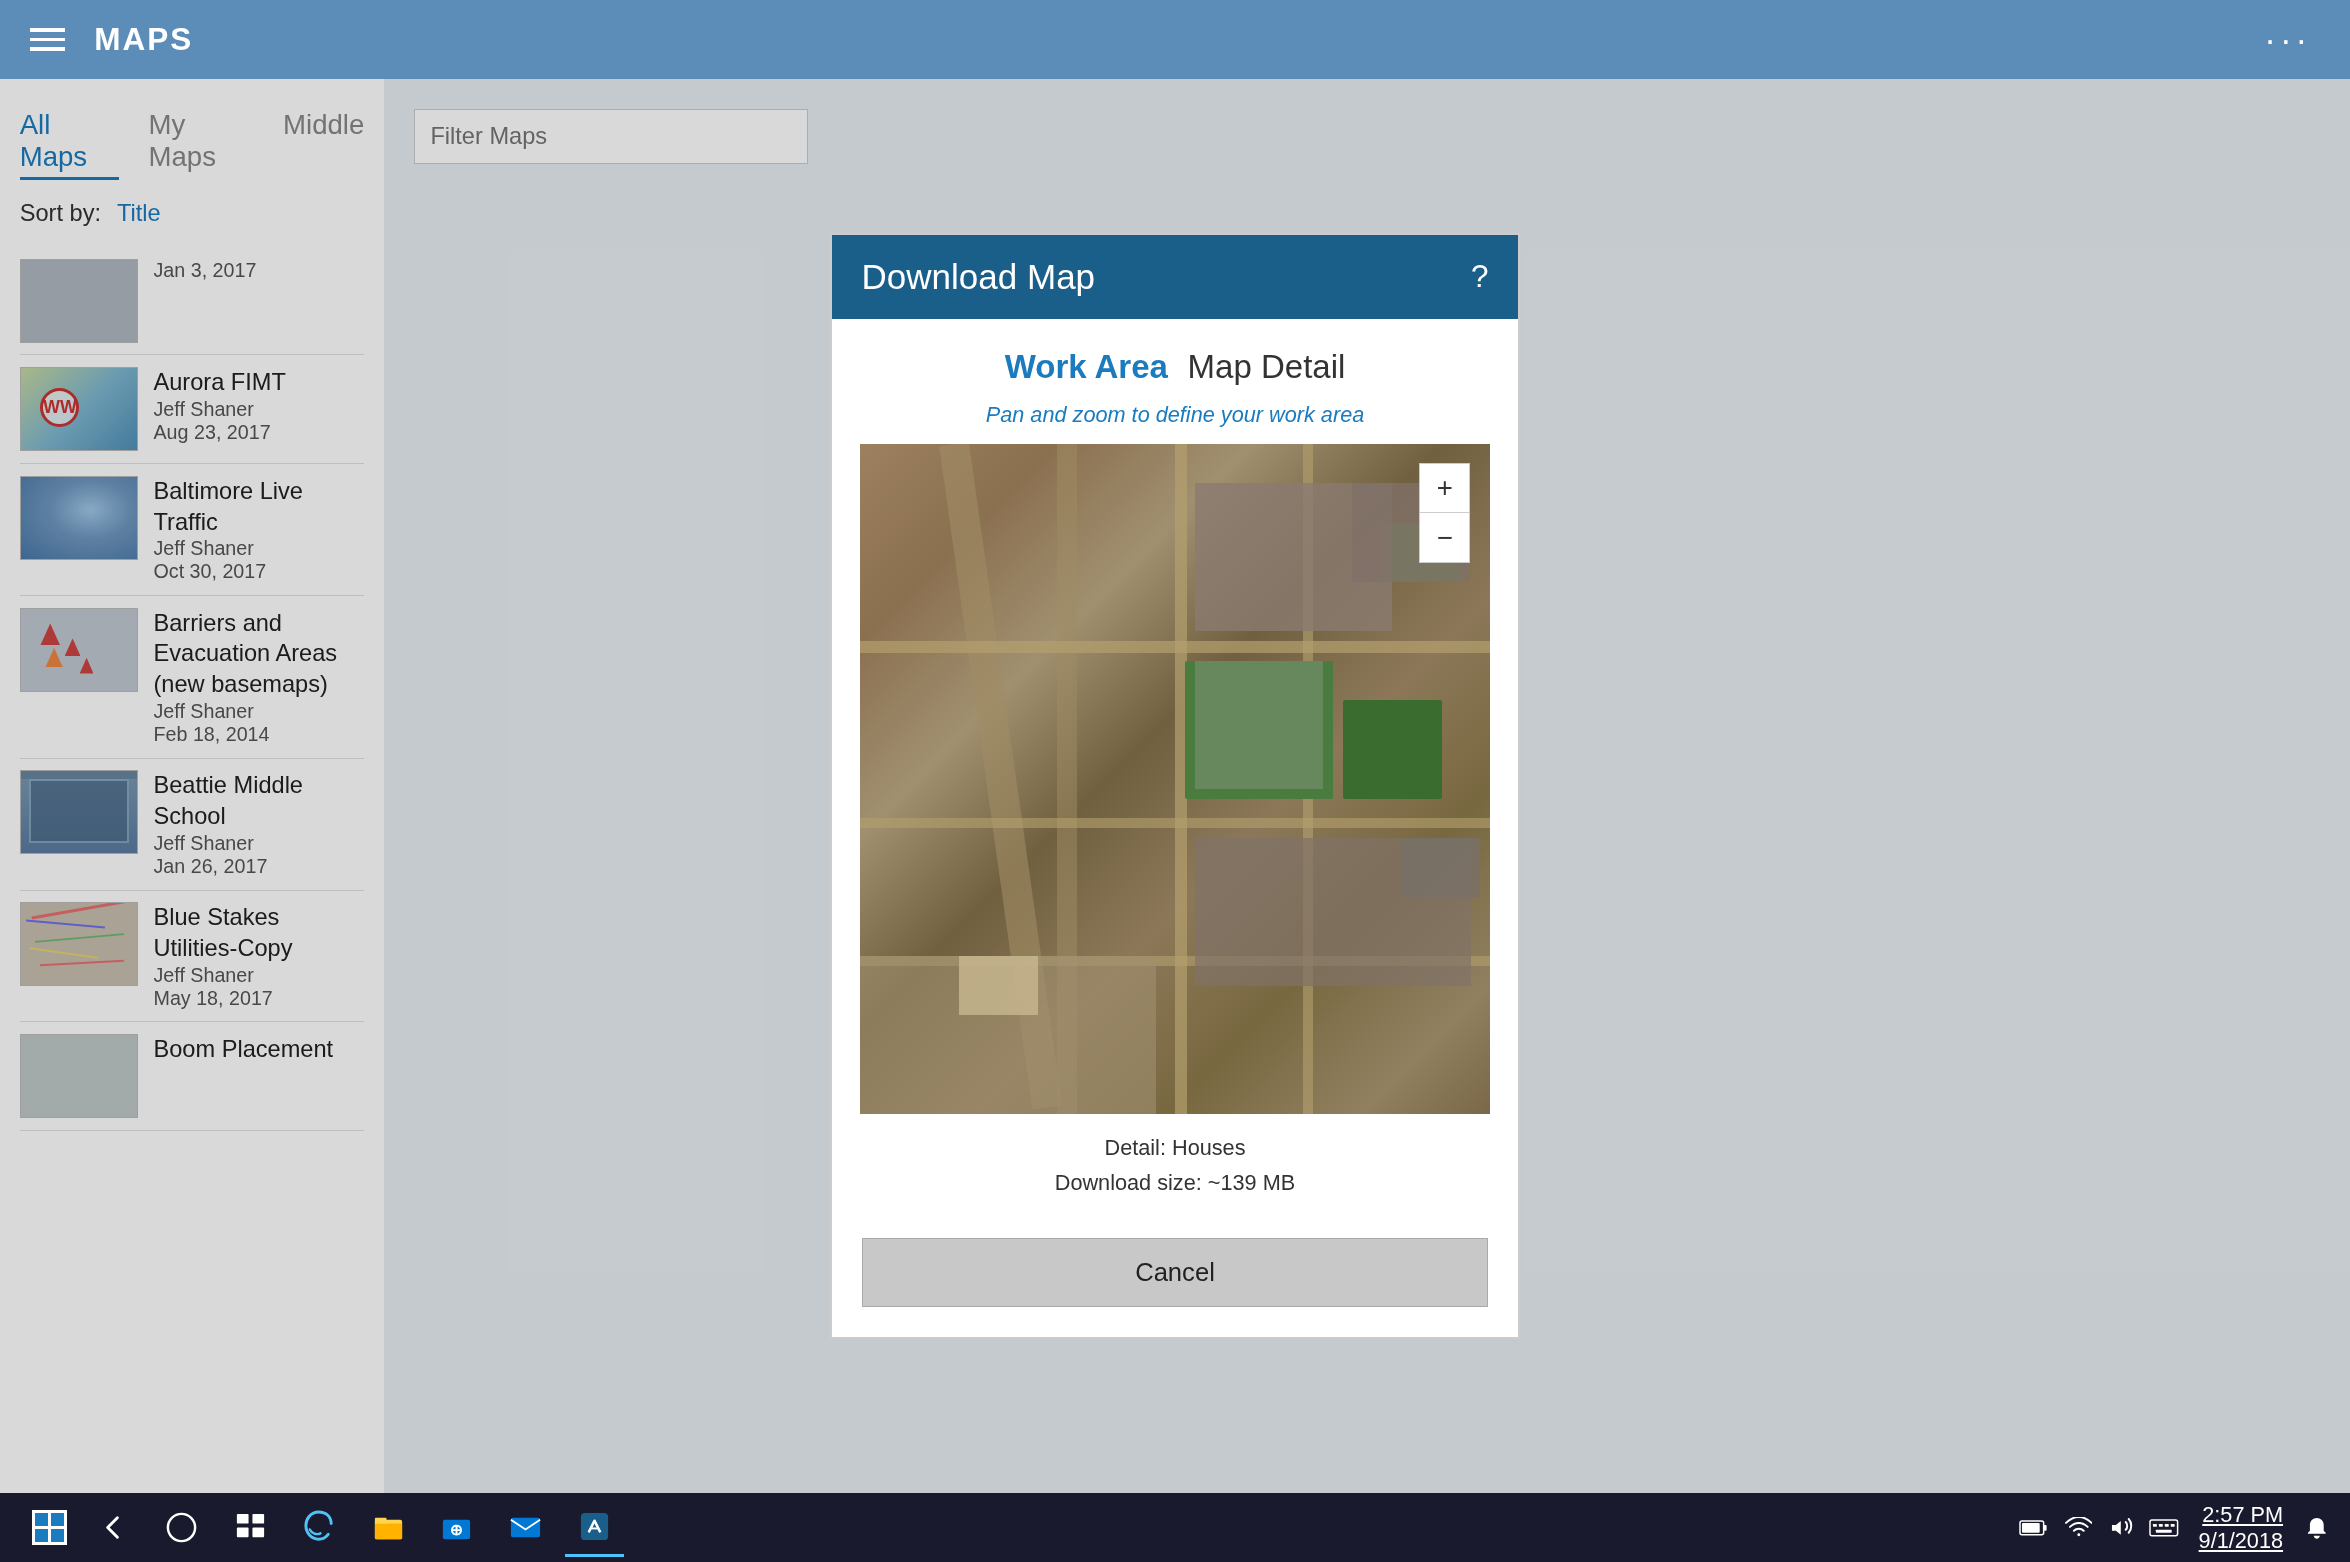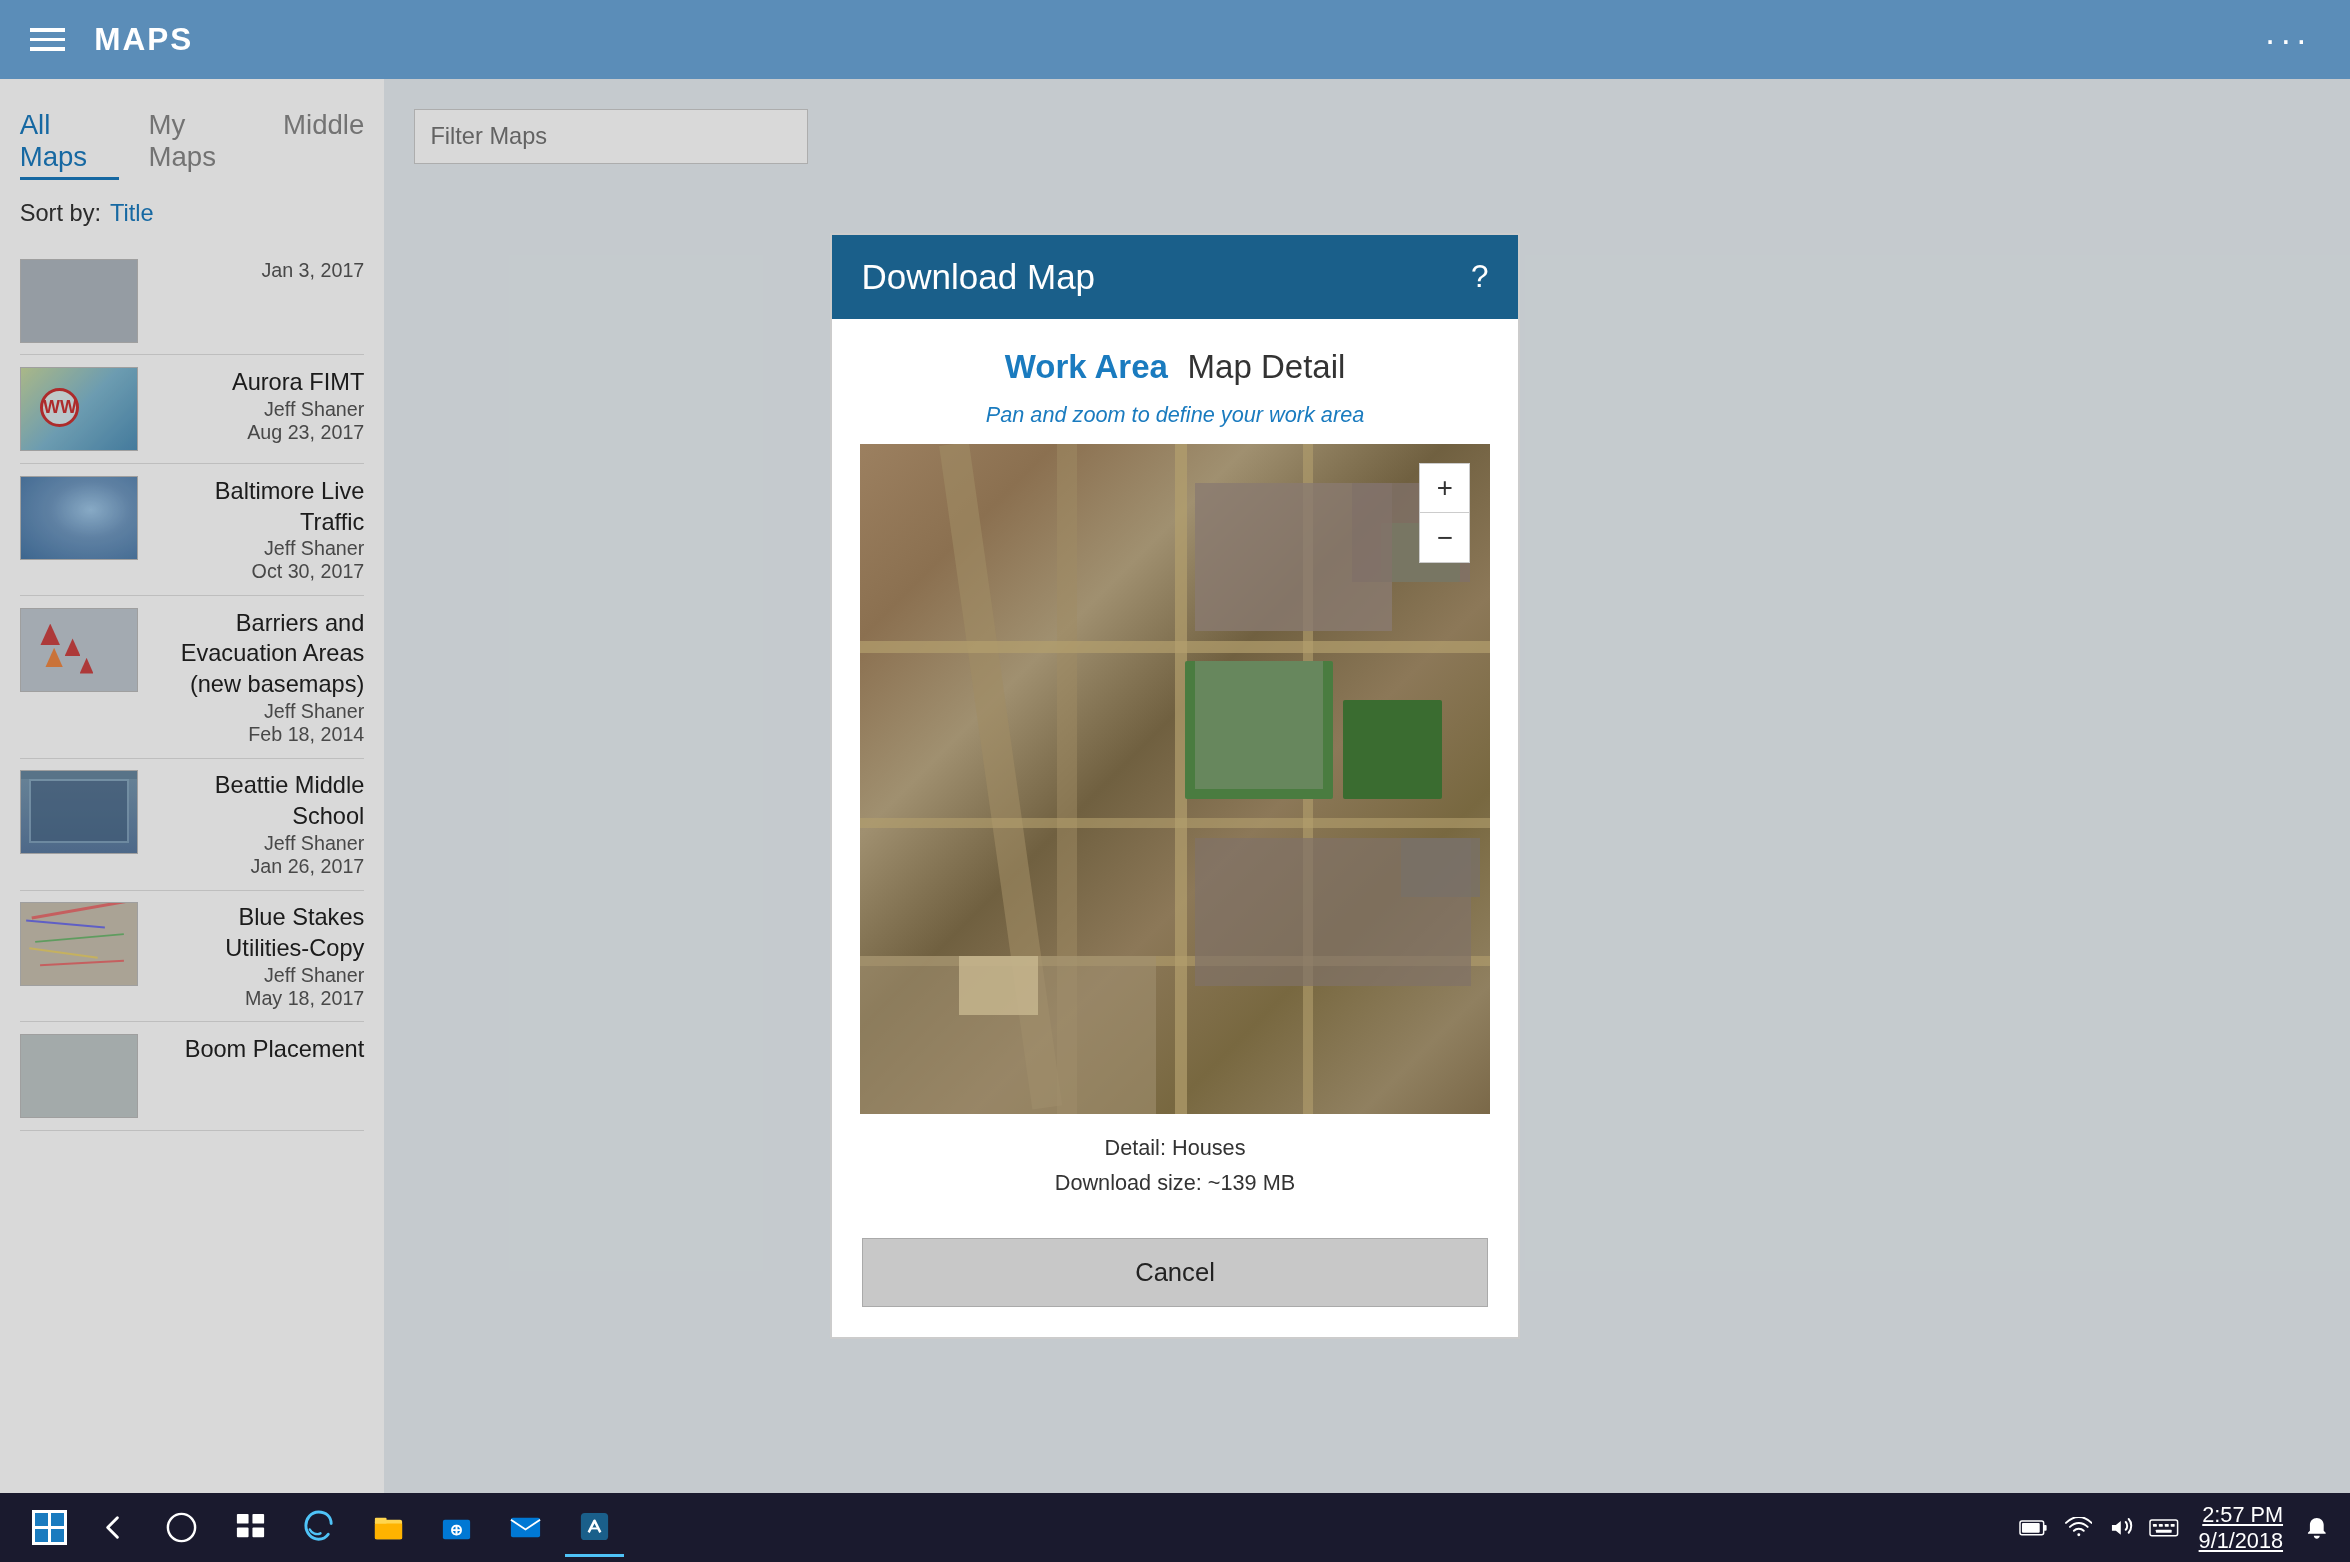--- a/index.html
+++ b/index.html
@@ -77,21 +77,21 @@
       cursor: pointer;
       padding-bottom: 4.9px;
     }
     .tab.active {
       color: #1a7bbf;
       border-bottom: 3px solid #1a7bbf;
     }
     .sort-row {
       display: flex;
       align-items: flex-end;
-      gap: 9px;
+      gap: 16px;
       font-size: 23.6px;
       color: #333;
       margin-bottom: 19.7px;
     }
     .sort-row .sort-value {
       color: #1a7bbf;
       font-weight: 500;
     }
 
     
@@ -111,21 +111,21 @@
       height: 84px;
       background: #c5d5e8;
       flex-shrink: 0;
       border: 1px solid #bbb;
       overflow: hidden;
       position: relative;
     }
     .map-thumb.gray { background: #b0b8c0; }
     .map-thumb.last { background: #c5d0d8; }
 
-    .map-info { flex: 1; text-align: right; }
+    .map-info { flex: 1; }
     .map-name {
       font-size: 23.6px;
       color: #222;
       font-weight: 400;
       line-height: 1.3;
     }
     .map-author {
       font-size: 19.7px;
       color: #555;
       margin-top: 0;

